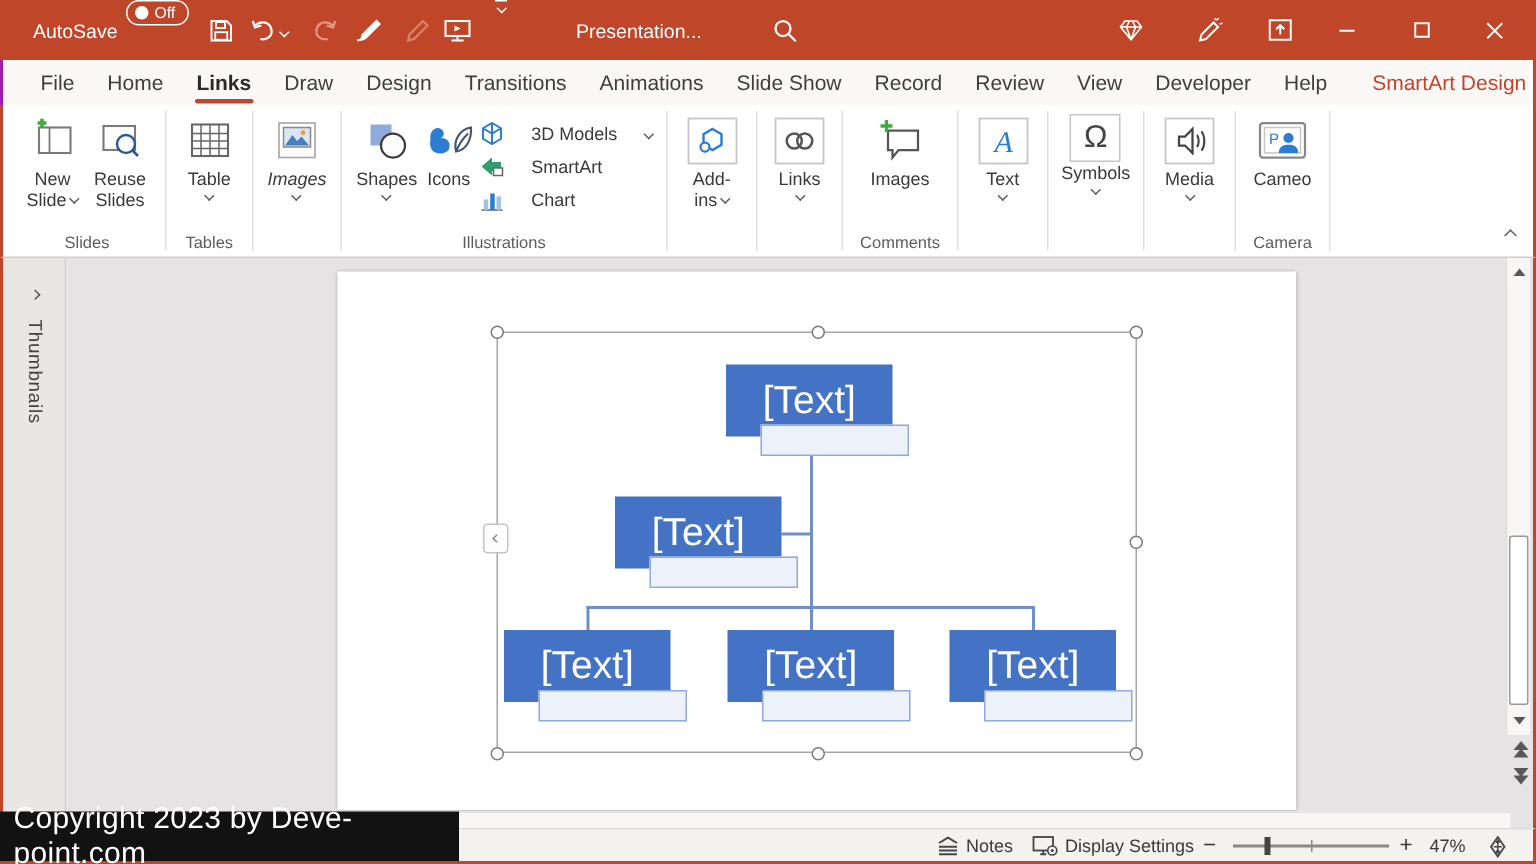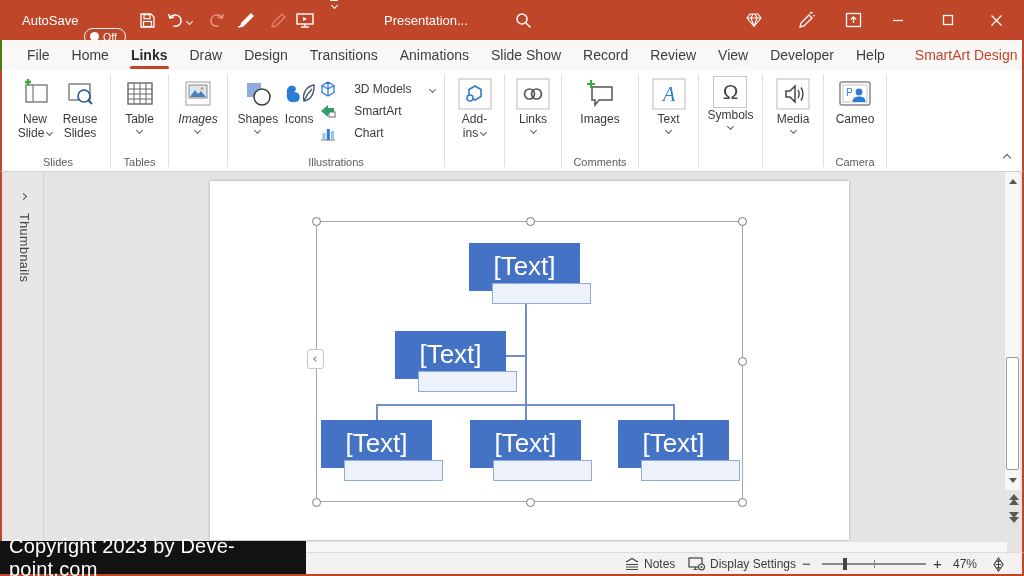--- a/index.html
+++ b/index.html
@@ -4,31 +4,31 @@
 <style>
   * { margin:0; padding:0; box-sizing:border-box; }
   html,body { width:1024px; height:576px; overflow:hidden; }
   body { font-family:"Liberation Sans", sans-serif; position:relative; background:#e5e3e3; }
   .window { position:absolute; inset:0; width:1024px; height:576px; }
 
   
   .titlebar { position:absolute; left:0; top:0; width:1024px; height:40px; background:#c0462a; color:#fff; }
   .tb-abs { position:absolute; top:0; height:40px; display:flex; align-items:center; }
   .autosave-label { left:22px; font-size:13px; }
-  .autosave-pill { left:84px; width:42px; height:17px; border:1.5px solid #fff; border-radius:9px; display:flex; align-items:center; padding:0 5px; gap:4px;margin-top:28px; }
+  .autosave-pill { left:84px; width:42px; height:17px; border:1.5px solid #fff; border-radius:9px; display:flex; align-items:center; padding:0 5px; gap:4px; }
   .autosave-dot { width:9px; height:9px; background:#fff; border-radius:50%; }
   .autosave-state { font-size:10.5px; }
   .qat-ic { width:20px; display:flex; justify-content:center; }
   .dim { opacity:.55; }
   .dim2 { opacity:.45; }
   .tb-title { left:384px; font-size:13px; }
   .winbtn { width:14px; display:flex; justify-content:center; }
 
   
-  .tabrow { position:absolute; left:0; top:40px; width:1024px; height:30px; background:#f9f8f7; display:flex; align-items:stretch; padding-left:14px; border-left:2px solid #4d7c0f; border-right:2px solid #c0462a; }
+  .tabrow { position:absolute; left:0; top:40px; width:1024px; height:30px; background:#f9f8f7; display:flex; align-items:stretch; padding-left:14px; border-left:2px solid #a21caf; border-right:2px solid #c0462a; }
   .tab { position:relative; font-size:14px; color:#403e3c; padding:0 11px; display:flex; align-items:center; white-space:nowrap; cursor:default; }
   .tab.active { font-weight:bold; color:#2b2a29; }
   .tab.active::after { content:""; position:absolute; left:10px; right:10px; bottom:1px; height:3px; background:#c0462a; border-radius:2px; }
   .tab.accent { color:#c0462a; }
 
   
   .ribbon { position:absolute; left:0; top:70px; width:1024px; height:102px; background:#fff; border-bottom:1px solid #d2d0ce; border-left:2px solid #c0462a; border-right:2px solid #c0462a; display:flex; align-items:stretch; padding-left:4px; }
   .grp { position:relative; display:flex; align-items:flex-start; justify-content:center; gap:2px; padding:4px 2px 18px 2px; }
   .grp-label { position:absolute; bottom:3px; left:0; right:0; text-align:center; font-size:11px; color:#5f5d5b; white-space:nowrap; }
   .gdiv { width:1px; background:#e1dfdd; margin:4px 0; }
@@ -42,21 +42,21 @@
   .chv.u { transform:rotate(-135deg); }
   .chv.l { transform:rotate(135deg); }
   .smallcol { display:flex; flex-direction:column; justify-content:flex-start; gap:6px; padding-top:7px; }
   .s-btn { display:flex; align-items:center; gap:18px; font-size:12px; color:#3b3a39; white-space:nowrap; }
   .collapse-ribbon { position:absolute; right:12px; bottom:6px; }
 
   
   .canvas { position:absolute; left:0; top:172px; width:1024px; height:380px; background:#e5e3e3; border-left:2px solid #c0462a; border-right:2px solid #c0462a; }
   .thumbs { position:absolute; left:2px; top:0; width:40px; height:380px; background:#e9e7e6; border-right:1px solid #d4d2d0; display:flex; flex-direction:column; align-items:center; padding-top:22px; gap:14px; }
   .thumbs-label { writing-mode:vertical-rl; font-size:12.5px; color:#444; letter-spacing:.5px; }
-  .slide { position:absolute; left:208px; top:9px; width:639px; height:359px; background:#fff; box-shadow:0 0 3px rgba(0,0,0,.28); }
+  .slide { position:absolute; left:223px; top:9px; width:639px; height:359px; background:#fff; box-shadow:0 0 3px rgba(0,0,0,.28); }
 
   
   .conn { position:absolute; background:#6f8ecb; }
   .sa-box { position:absolute; width:111px; height:48px; background:#4472c4; color:#fff; font-size:26px; text-align:center; line-height:46px; }
   .sa-sub { position:absolute; width:99px; height:21px; background:#edf1fa; border:1px solid #8faadc; }
   .sel-frame { position:absolute; left:106px; top:40px; width:427px; height:281px; border:1px solid #a6a6a6; pointer-events:none; }
   .handle { position:absolute; width:9px; height:9px; background:#fff; border:1.5px solid #7a7a7a; border-radius:50%; }
   .pane-toggle { position:absolute; left:97px; top:168px; width:17px; height:20px; background:#fdfdfd; border:1px solid #c6c4c2; border-radius:3px; display:flex; align-items:center; justify-content:center; }
   .pane-toggle .chv { width:4px; height:4px; border-color:#8a8886; }
 

